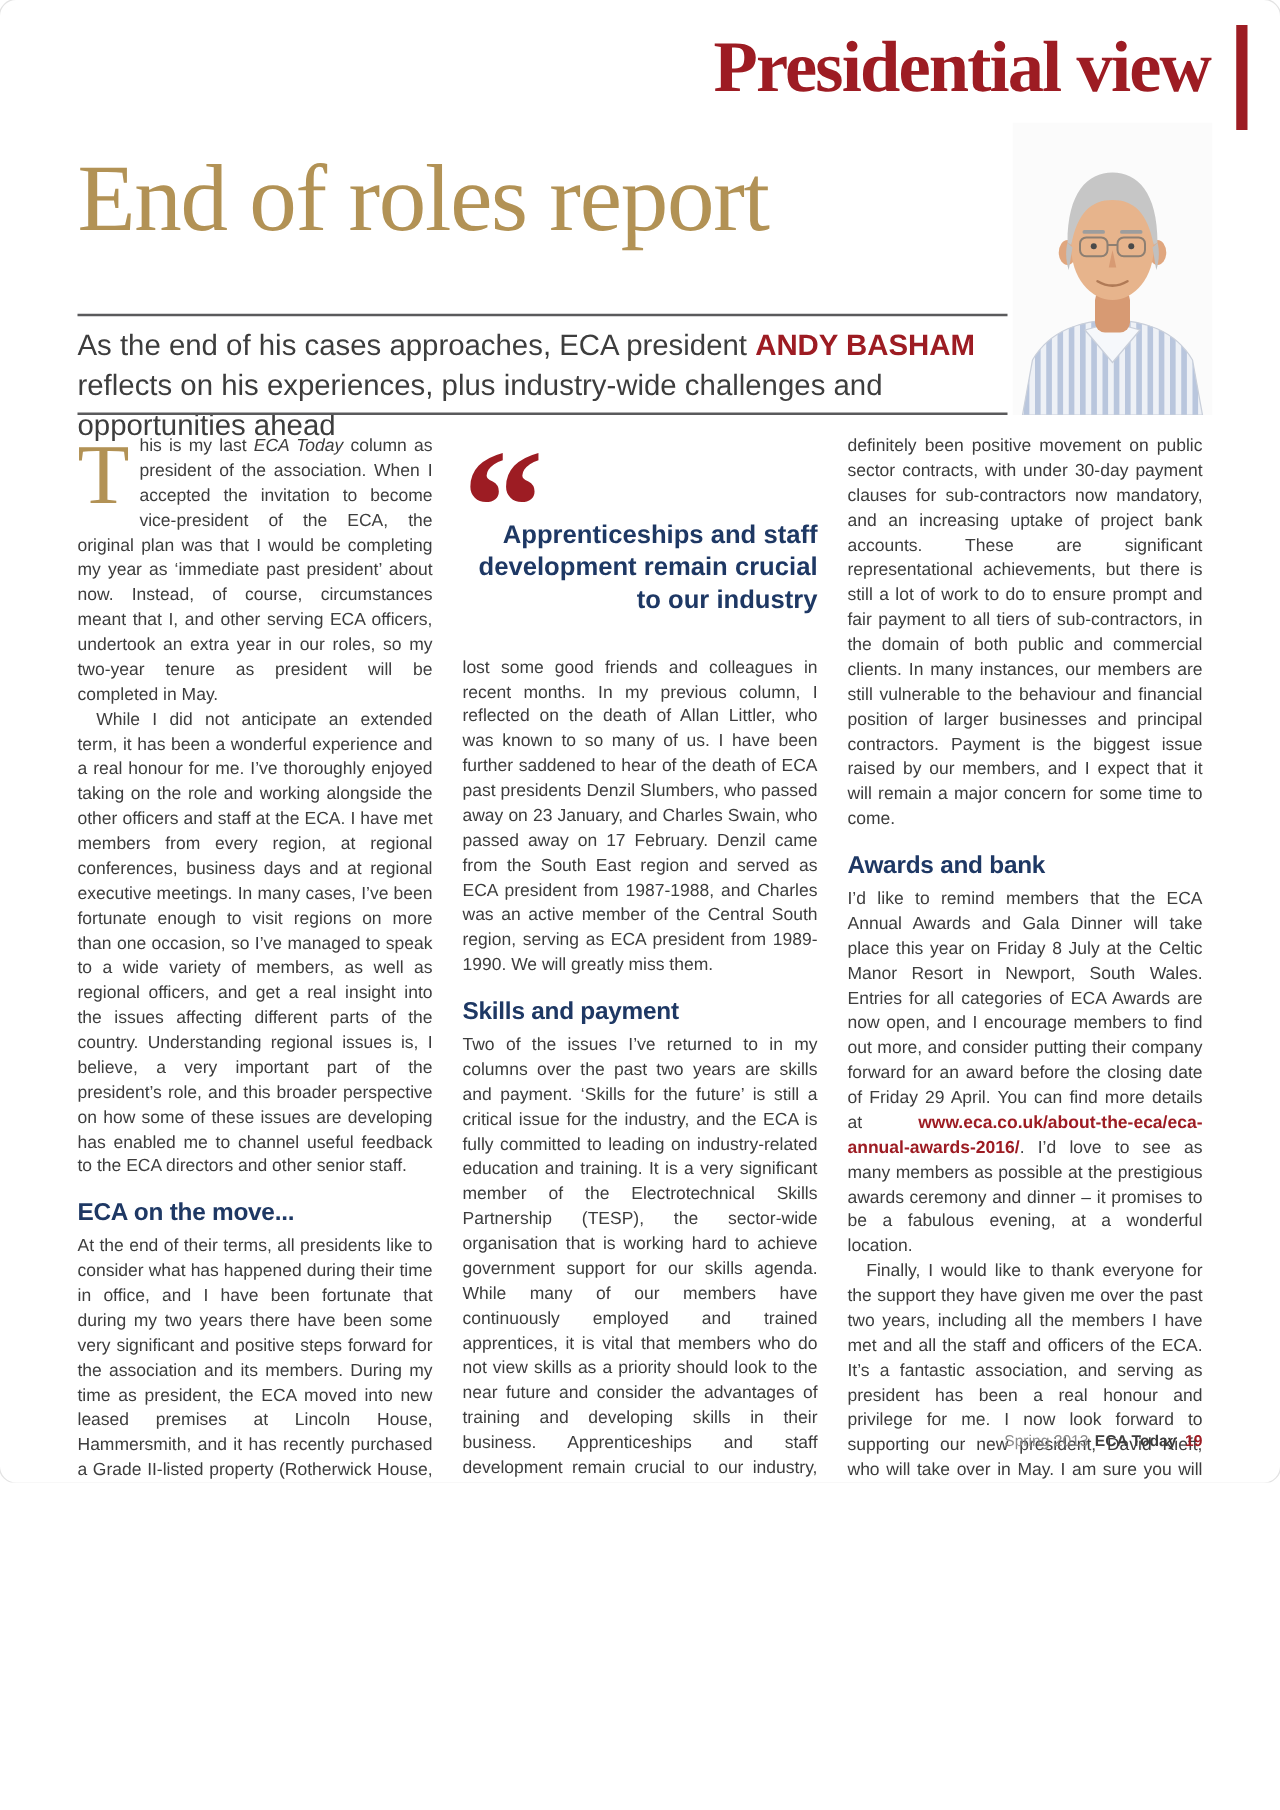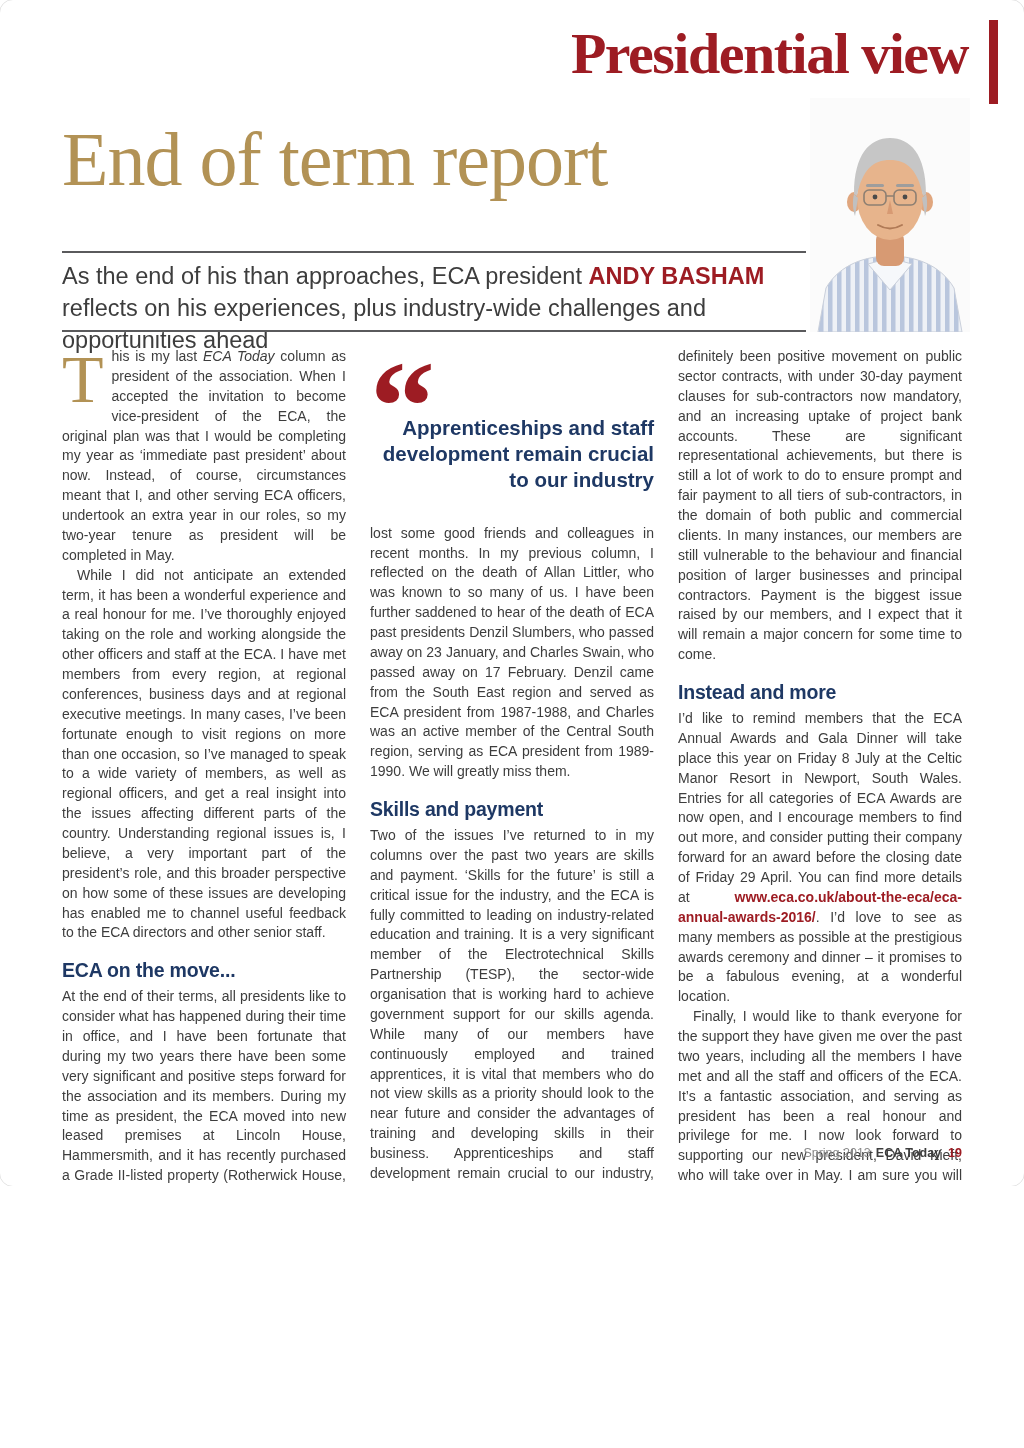--- a/index.html
+++ b/index.html
@@ -80,21 +80,21 @@
   .footer .mag { font-weight:700; color:#3d3d3d; margin-left:5px; }
   .footer .pagenum { font-weight:700; color:#9d1c23; margin-left:7px;text-align:center; }
 </style>
 </head>
 <body>
 
 <div class="page">
 
   <div class="red-bar"></div>
   <h2 class="kicker">Presidential view</h2>
-  <h1 class="title">End of term report</h1>
+  <h1 class="title">End of roles report</h1>
 
   <div class="photo">
     <svg viewBox="0 0 160 234" xmlns="http://www.w3.org/2000/svg" aria-hidden="true">
       <defs>
         <pattern id="stripes" width="9" height="9" patternUnits="userSpaceOnUse">
           <rect width="9" height="9" fill="#eef1f6"></rect>
           <rect width="4.5" height="9" fill="#b9c6dd"></rect>
         </pattern>
       </defs>
       <rect width="160" height="234" fill="#fbfbfb"></rect>
@@ -123,21 +123,21 @@
 
       <circle cx="65" cy="99" r="2.4" fill="#4a4a4a"></circle>
       <circle cx="95" cy="99" r="2.4" fill="#4a4a4a"></circle>
 
       <path d="M80,102 L77,116 L83,116 Z" fill="#d79a73"></path>
       <path d="M68,127 Q80,134 92,127" fill="none" stroke="#b07a56" stroke-width="2" stroke-linecap="round"></path>
     </svg>
   </div>
 
   <div class="rule rule-top"></div>
-  <p class="standfirst"><span>As the end of his than approaches, ECA president </span><strong class="maroon">ANDY BASHAM</strong><span> reflects on his experiences, plus industry-wide challenges and opportunities ahead</span></p>
+  <p class="standfirst"><span>As the end of his cases approaches, ECA president </span><strong class="maroon">ANDY BASHAM</strong><span> reflects on his experiences, plus industry-wide challenges and opportunities ahead</span></p>
   <div class="rule rule-bottom"></div>
 
   <div class="columns">
 
     <div class="col">
       <p class="body"><span class="dropcap">T</span><span>his is my last </span><em>ECA Today</em><span> column as president of the association. When I accepted the invitation to become vice-president of the ECA, the original plan was that I would be completing my year as ‘immediate past president’ about now. Instead, of course, circumstances meant that I, and other serving ECA officers, undertook an extra year in our roles, so my two-year tenure as president will be completed in May.</span></p>
       <p class="body indent">While I did not anticipate an extended term, it has been a wonderful experience and a real honour for me. I’ve thoroughly enjoyed taking on the role and working alongside the other officers and staff at the ECA. I have met members from every region, at regional conferences, business days and at regional executive meetings. In many cases, I’ve been fortunate enough to visit regions on more than one occasion, so I’ve managed to speak to a wide variety of members, as well as regional officers, and get a real insight into the issues affecting different parts of the country. Understanding regional issues is, I believe, a very important part of the president’s role, and this broader perspective on how some of these issues are developing has enabled me to channel useful feedback to the ECA directors and other senior staff.</p>
       <h3 class="subhead">ECA on the move...</h3>
       <p class="body">At the end of their terms, all presidents like to consider what has happened during their time in office, and I have been fortunate that during my two years there have been some very significant and positive steps forward for the association and its members. During my time as president, the ECA moved into new leased premises at Lincoln House, Hammersmith, and it has recently purchased a Grade II-listed property (Rotherwick House, near St Katharine Docks) with a modern interior, which will eventually become the new ECA headquarters. It’s an exciting development, and puts the association in an excellent position for the future.</p>
       <p class="body indent">On a sadder and country note, we</p>
@@ -149,21 +149,21 @@
         <p class="quote-text">Apprenticeships and staff development remain crucial to our industry</p>
       </div>
       <p class="body">lost some good friends and colleagues in recent months. In my previous column, I reflected on the death of Allan Littler, who was known to so many of us. I have been further saddened to hear of the death of ECA past presidents Denzil Slumbers, who passed away on 23 January, and Charles Swain, who passed away on 17 February. Denzil came from the South East region and served as ECA president from 1987-1988, and Charles was an active member of the Central South region, serving as ECA president from 1989-1990. We will greatly miss them.</p>
       <h3 class="subhead">Skills and payment</h3>
       <p class="body">Two of the issues I’ve returned to in my columns over the past two years are skills and payment. ‘Skills for the future’ is still a critical issue for the industry, and the ECA is fully committed to leading on industry-related education and training. It is a very significant member of the Electrotechnical Skills Partnership (TESP), the sector-wide organisation that is working hard to achieve government support for our skills agenda. While many of our members have continuously employed and trained apprentices, it is vital that members who do not view skills as a priority should look to the near future and consider the advantages of training and developing skills in their business. Apprenticeships and staff development remain crucial to our industry, particularly with technology moving so fast, so we need to keep all our staff – from apprentices to fully qualified operatives, supervisors and managers – up to speed with the latest techniques, technology and work practices.</p>
       <p class="body indent">On the payment front, there has</p>
     </div>
 
     <div class="col">
       <p class="body">definitely been positive movement on public sector contracts, with under 30-day payment clauses for sub-contractors now mandatory, and an increasing uptake of project bank accounts. These are significant representational achievements, but there is still a lot of work to do to ensure prompt and fair payment to all tiers of sub-contractors, in the domain of both public and commercial clients. In many instances, our members are still vulnerable to the behaviour and financial position of larger businesses and principal contractors. Payment is the biggest issue raised by our members, and I expect that it will remain a major concern for some time to come.</p>
-      <h3 class="subhead">Instead and more</h3>
+      <h3 class="subhead">Awards and bank</h3>
       <p class="body"><span>I’d like to remind members that the ECA Annual Awards and Gala Dinner will take place this year on Friday 8 July at the Celtic Manor Resort in Newport, South Wales. Entries for all categories of ECA Awards are now open, and I encourage members to find out more, and consider putting their company forward for an award before the closing date of Friday 29 April. You can find more details at </span><a class="link" href="#">www.eca.co.uk/about-the-eca/eca-annual-awards-2016/</a><span>. I’d love to see as many members as possible at the prestigious awards ceremony and dinner – it promises to be a fabulous evening, at a wonderful location.</span></p>
       <p class="body indent"><span>Finally, I would like to thank everyone for the support they have given me over the past two years, including all the members I have met and all the staff and officers of the ECA. It’s a fantastic association, and serving as president has been a real honour and privilege for me. I now look forward to supporting our new president, David Kieft, who will take over in May. I am sure you will join me in wishing him the very best for his year in office. </span><span class="logo-eca">ECA</span><span class="logo-today">today</span></p>
 
       <div class="about">
         <p class="about-text"><strong class="about-name">Andy Basham,</strong><span> the ECA’s 101st president, is the owner and MD of Owen &amp; Palmer.</span></p>
       </div>
     </div>
 
   </div>
 

